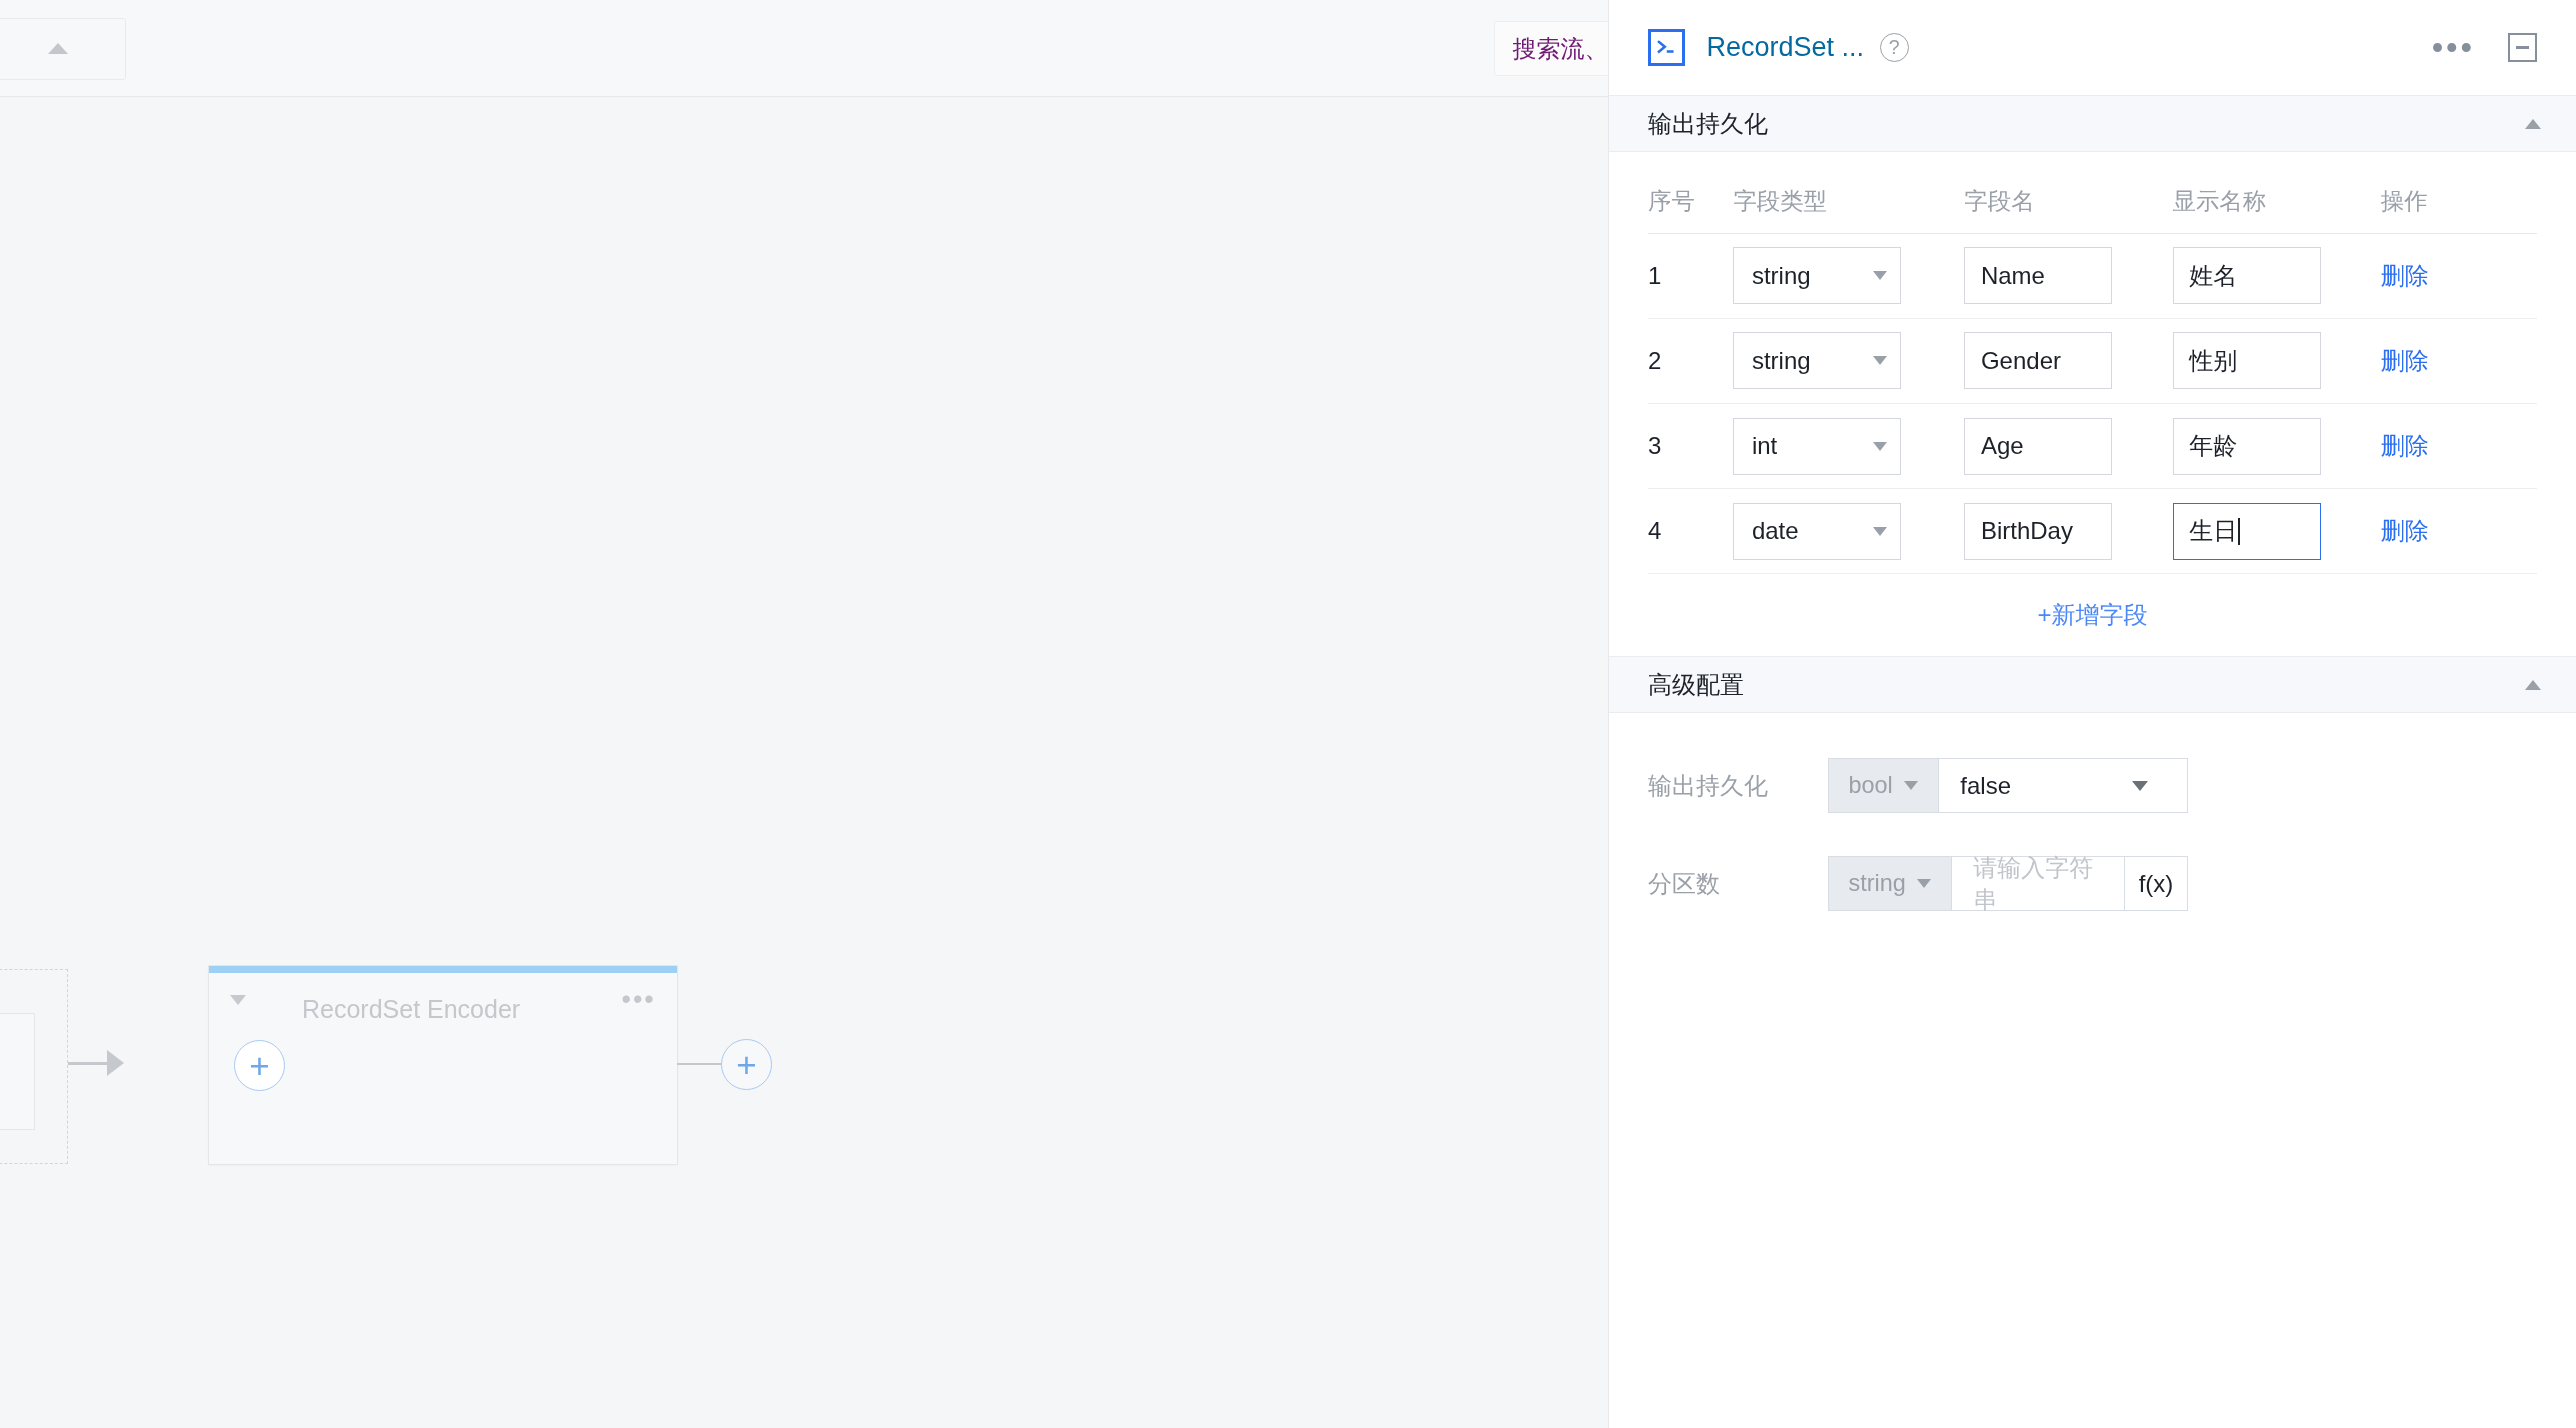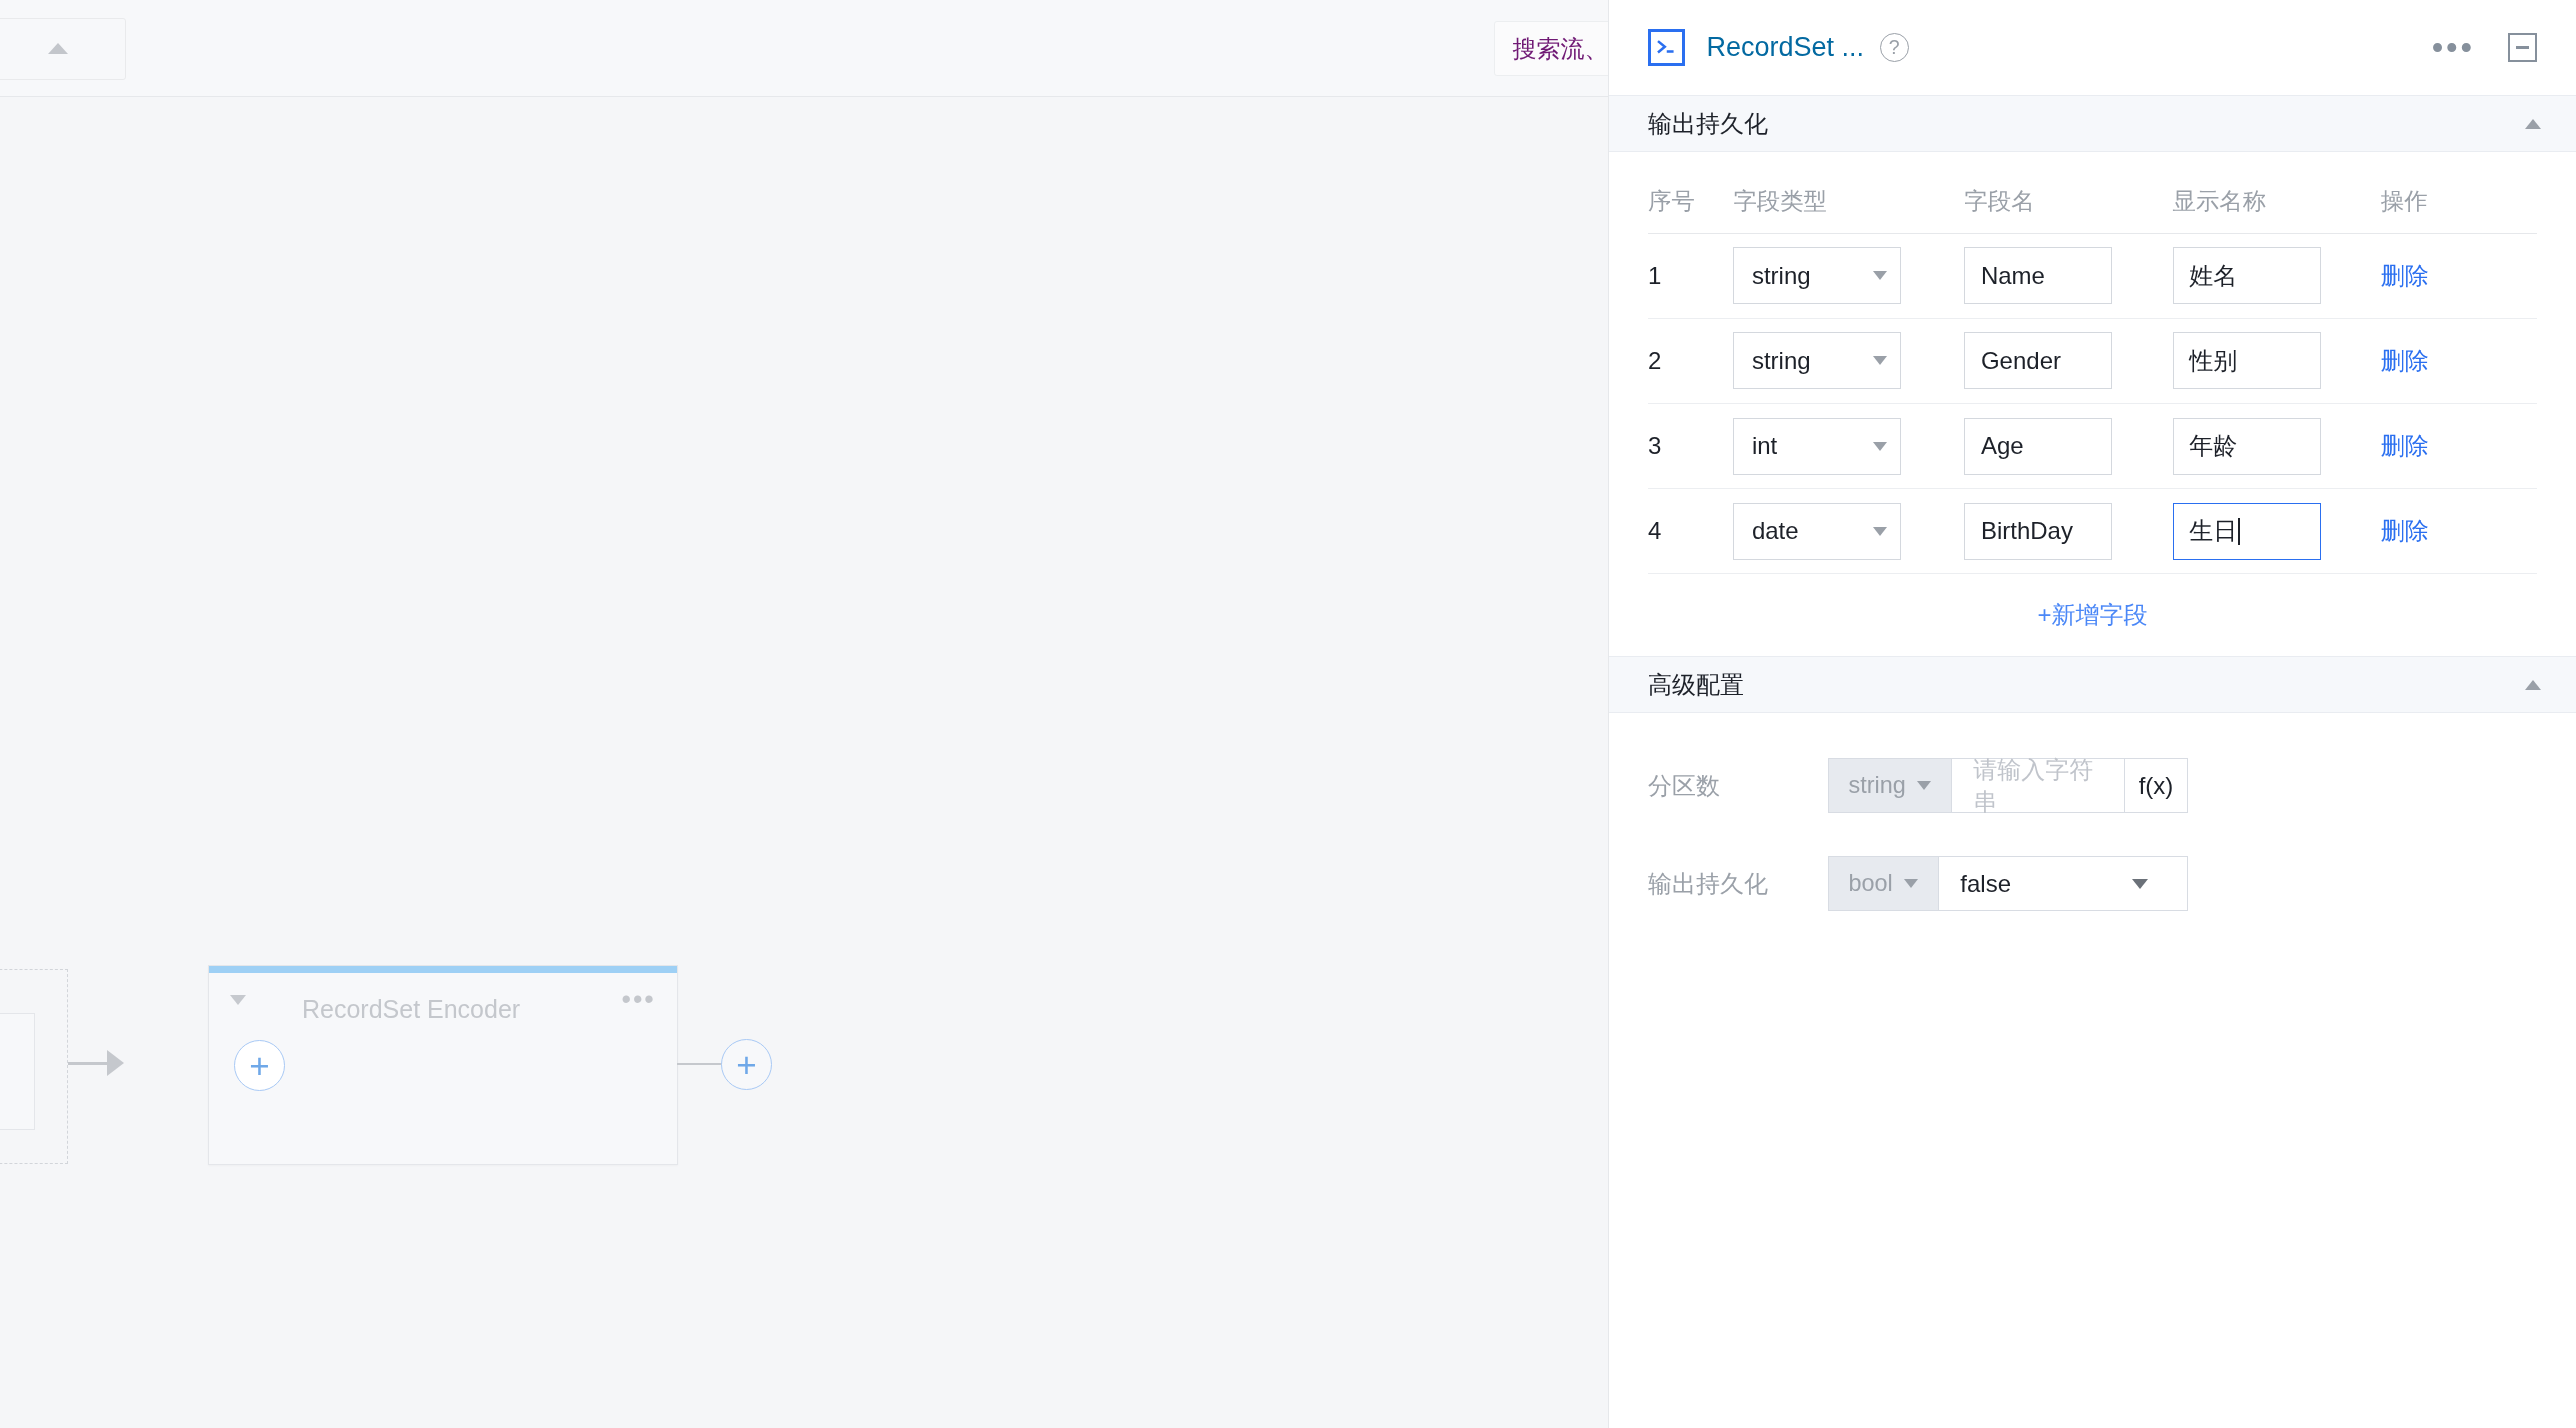--- a/index.html
+++ b/index.html
@@ -673,45 +673,45 @@
     </div>
 
     <div class="section-head" style="margin-top:15px;">
       <div class="title">高级配置</div>
       <div class="section-caret"></div>
     </div>
 
     <div class="adv-body">
 
       <div class="form-row">
-        <div class="form-label">分区数</div>
-        <div class="field-group" style="width:360px;">
-          <div class="prefix">
-            <span>string</span>
-            <span class="caret"></span>
-          </div>
-          <div class="field-value placeholder grow">
-            <span>请输入字符串</span>
-          </div>
-          <div class="suffix-fx">f(x)</div>
-        </div>
-      </div>
-
-      <div class="form-row">
         <div class="form-label">输出持久化</div>
         <div class="field-group" style="width:360px;">
           <div class="prefix">
             <span>bool</span>
             <span class="caret"></span>
           </div>
           <div class="field-value grow">
             <span>false</span>
             <span class="field-caret">
                 <span class="caret"></span>
               </span>
           </div>
         </div>
       </div>
 
+      <div class="form-row">
+        <div class="form-label">分区数</div>
+        <div class="field-group" style="width:360px;">
+          <div class="prefix">
+            <span>string</span>
+            <span class="caret"></span>
+          </div>
+          <div class="field-value placeholder grow">
+            <span>请输入字符串</span>
+          </div>
+          <div class="suffix-fx">f(x)</div>
+        </div>
+      </div>
+
     </div>
   </div>
 </div>
 
 
 </body></html>

